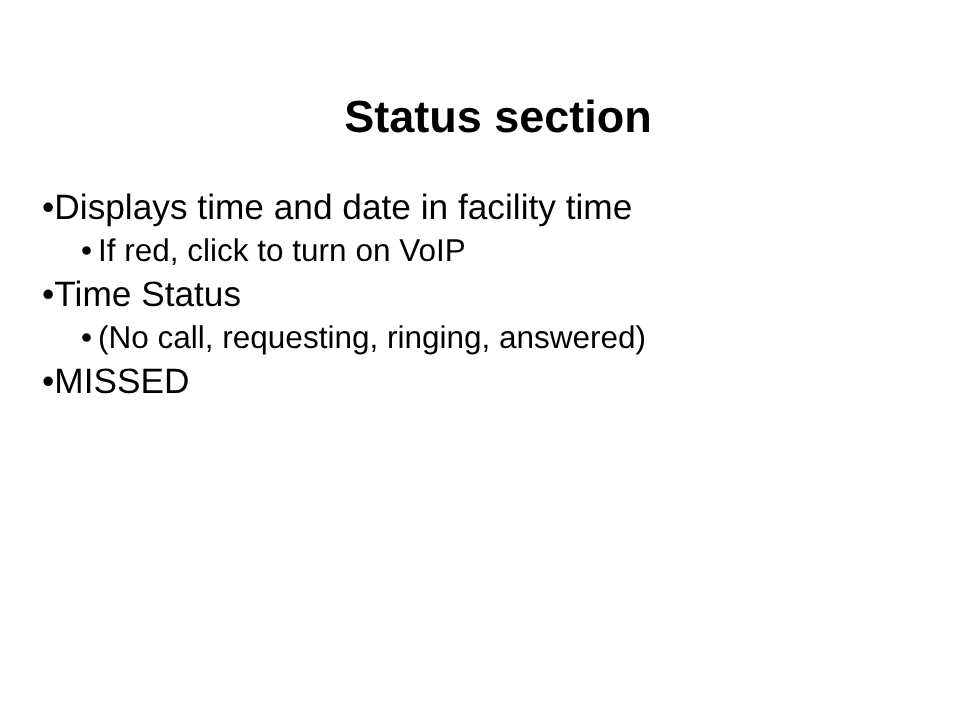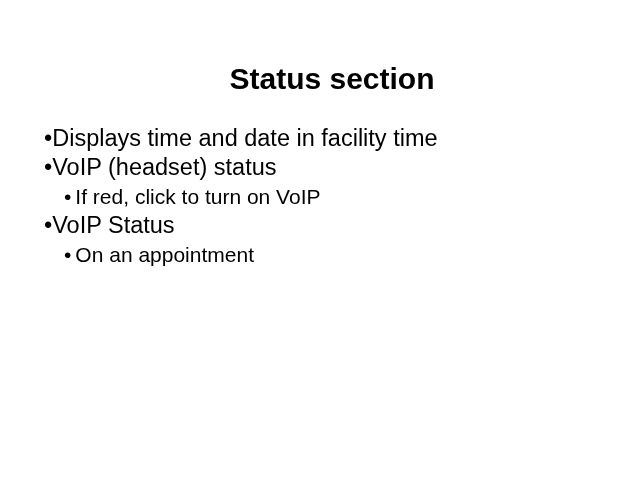--- a/index.html
+++ b/index.html
@@ -50,25 +50,25 @@
   .bullet-line {
     display: block;
     white-space: nowrap;
     color: #000000;
     font-size: 23.5px;
     line-height: 29px;
     height: 29px;
   }
 
   .bullet-line.level-1 {
-    margin-left: 16px;
+    margin-left: 0px;
   }
 
   .bullet-line.level-2 {
-    margin-left: 36px;
+    margin-left: 26px;
     font-size: 21px;
   }
 
   .bullet-mark {
     display: inline;
     font-size: 23.5px;
     line-height: 29px;
   }
 
   .level-2 .bullet-mark {
@@ -87,19 +87,19 @@
 </head>
 <body>
 
 <div class="slide">
 
   <h1 class="slide-title">Status section</h1>
 
   <div class="slide-body">
 
   <div class="bullet-line level-1"><span class="bullet-mark">•</span><span class="bullet-text">Displays time and date in facility time</span></div>
-      <div class="bullet-line level-1"><span class="bullet-mark">•</span><span class="bullet-text">VoIP (headset) status</span></div>
       <div class="bullet-line level-2"><span class="bullet-mark">•</span><span class="bullet-text">If red, click to turn on VoIP</span></div>
-      <div class="bullet-line level-1"><span class="bullet-mark">•</span><span class="bullet-text">VoIP Status</span></div>
-      <div class="bullet-line level-2"><span class="bullet-mark">•</span><span class="bullet-text">On an appointment</span></div>
+      <div class="bullet-line level-1"><span class="bullet-mark">•</span><span class="bullet-text">Time Status</span></div>
+      <div class="bullet-line level-2"><span class="bullet-mark">•</span><span class="bullet-text">(No call, requesting, ringing, answered)</span></div>
+      <div class="bullet-line level-1"><span class="bullet-mark">•</span><span class="bullet-text">MISSED</span></div>
     </div>
 
 </div>
 
 </body></html>

